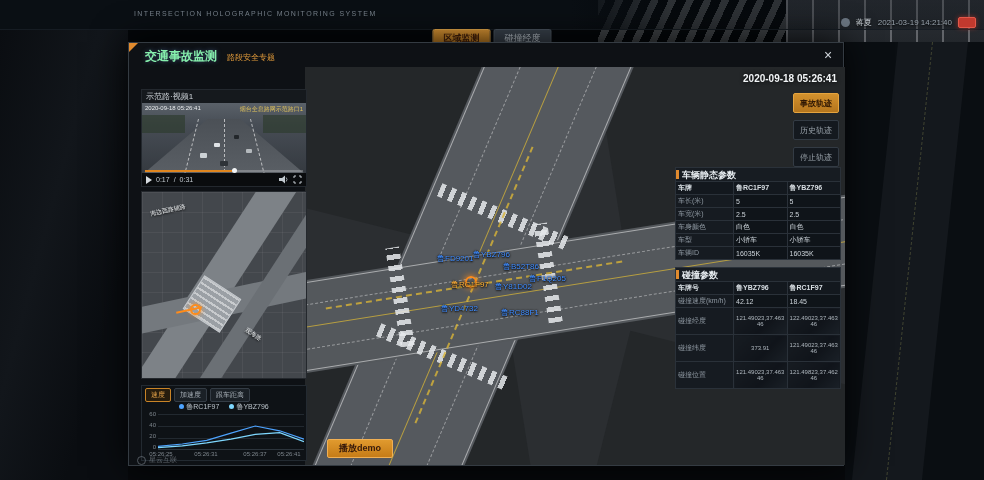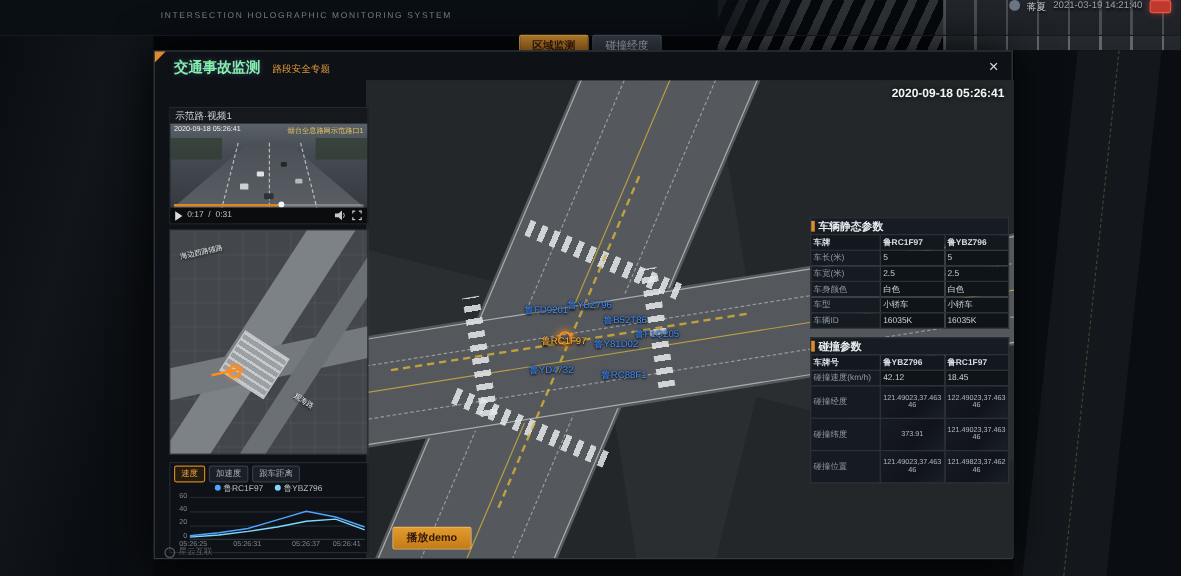--- a/index.html
+++ b/index.html
@@ -17,21 +17,21 @@
   .bg-right::before { content:''; position:absolute; left:30px; top:0; bottom:0; width:70px; background:#14181d; transform:skewX(-6deg); }
   .bg-right::after { content:''; position:absolute; left:64px; top:0; bottom:0; border-left:1px dashed rgba(220,220,120,.22); transform:skewX(-6deg); }
   .bg-bottom { position:absolute; left:128px; top:466px; width:717px; height:14px; background:#07090c; z-index:0; }
 
   
   #header { position:absolute; left:0; top:0; width:984px; height:30px; z-index:2;
     background:linear-gradient(90deg,#0a0f14 0%,#0a0f14 58%, rgba(10,15,20,.30) 68%, rgba(10,15,20,.30) 100%);
     border-bottom:1px solid #161c23; }
   .sys-en { position:absolute; left:134px; top:10px; font-size:7px; letter-spacing:1.4px; color:#78828c; }
   .app-title { position:absolute; left:0; right:0; top:7px; text-align:center; font-size:13px; font-weight:bold; color:#e9eef2; text-shadow:0 1px 3px #000; }
-  .header-right { position:absolute; right:8px; top:0; height:44px; display:flex; gap:6px; text-shadow:0 1px 2px #000; }
+  .header-right { position:absolute; right:8px; top:0; height:44px; display:flex; align-items:center; gap:6px; text-shadow:0 1px 2px #000; }
   .user-dot { width:9px; height:9px; border-radius:50%; background:#6b7682; }
   .user-name { font-size:8px; color:#c7ced4; }
   .hdr-time { font-size:8px; color:#97a1ab; }
   .pwr-btn { width:18px; height:11px; background:#c1392e; border:1px solid #e2584a; border-radius:2px; cursor:pointer; box-shadow:0 0 5px rgba(220,60,45,.6); }
 
   
   #nav-tabs { position:absolute; top:29px; left:50%; transform:translateX(-50%); display:flex; gap:3px; z-index:2; }
   .tab { font-size:9px; padding:2px 10px; border-radius:2px; cursor:pointer; background:#39424c; color:#c3cbd3; border:1px solid #4a545f; }
   .tab.active { background:linear-gradient(180deg,#d79334,#bd7a1c); color:#45200a; border-color:#e8a94a; font-weight:bold; }
 
@@ -72,21 +72,21 @@
   .acc-marker { position:absolute; left:160px; top:209px; width:12px; height:12px; border:2px solid #ff8c1a; border-radius:50%; box-shadow:0 0 7px #ff8c1a; }
   .vlabel { position:absolute; font-size:8px; color:#3f8cff; text-shadow:0 0 2px #000,0 1px 2px #000; white-space:nowrap; cursor:pointer; }
   .vlabel.accident { color:#ffb03a; }
 
   
   .scene-time { position:absolute; right:6px; top:30px; font-size:10px; font-weight:bold; color:#f2f5f7; z-index:3; text-shadow:0 0 4px rgba(0,0,0,.9); }
   .track-btns { position:absolute; right:4px; top:50px; z-index:3; display:flex; flex-direction:column; gap:7px; }
   .tbtn { width:46px; height:20px; font-size:8px; color:#9aa3ab; background:#14191f; border:1px solid #333b44; border-radius:2px; cursor:pointer; }
   .tbtn.active { background:linear-gradient(180deg,#d3912d,#b4751d); color:#2e1603; border-color:#e5a43e; font-weight:bold; }
 
-  .panel { position:absolute; width:166px; z-index:3;margin-top:14px; }
+  .panel { position:absolute; width:166px; z-index:3; }
   #staticp { left:546px; top:124px; }
   #collp   { left:546px; top:224px; }
   .ptitle { height:14px; background:#171c22; border:1px solid #2a3139; border-bottom:none; font-size:9px; font-weight:bold; color:#e8edf1; padding:1px 6px; position:relative; }
   .ptitle::before { content:''; position:absolute; left:0; top:2px; bottom:2px; width:3px; background:#e08a2e; }
   .ptable { width:100%; border-collapse:collapse; table-layout:fixed; }
   .ptable td { border:1px solid #2a3139; font-size:7px; padding:1px 2px; height:12px; color:#ccd3d9; background:#0f1419; overflow:hidden; white-space:nowrap; }
   .ptable td.lbl { width:58px; color:#8f99a2; background:#161b21; }
   .ptable tr.hdr td { background:#13181e; color:#d9dfe4; font-weight:bold; }
   .ptable td.thumb { height:27px; font-size:6px; white-space:normal; word-break:break-all; color:#aeb6bd;
     background:linear-gradient(135deg,#171c22,#10141a 60%,#1a2027); text-align:center; vertical-align:middle; }
@@ -213,20 +213,26 @@
     <span class="vlabel" style="left:168px; top:182px">鲁YBZ796</span>
     <span class="vlabel" style="left:198px; top:194px">鲁B52T86</span>
     <span class="vlabel" style="left:190px; top:214px">鲁Y81D02</span>
     <span class="vlabel" style="left:224px; top:206px">鲁F1Q205</span>
     <span class="vlabel" style="left:136px; top:236px">鲁YD4732</span>
     <span class="vlabel" style="left:196px; top:240px">鲁RC88F1</span>
     <span class="vlabel accident" style="left:146px; top:212px">鲁RC1F97</span>
   </div>
 
   <div class="scene-time">2020-09-18 05:26:41</div>
+  <div class="track-btns">
+    <button class="tbtn active">事故轨迹</button>
+    <button class="tbtn">历史轨迹</button>
+    <button class="tbtn">停止轨迹</button>
+    <button class="tbtn">历史视频</button>
+  </div>
 
   <section id="videop">
     <div class="v-title">示范路·视频1</div>
     <div class="v-scene">
       <div class="v-green gl"></div>
       <div class="v-green gr"></div>
       <div class="v-road"></div>
       <div class="v-lane c"></div>
       <div class="v-lane l"></div>
       <div class="v-lane r"></div>

